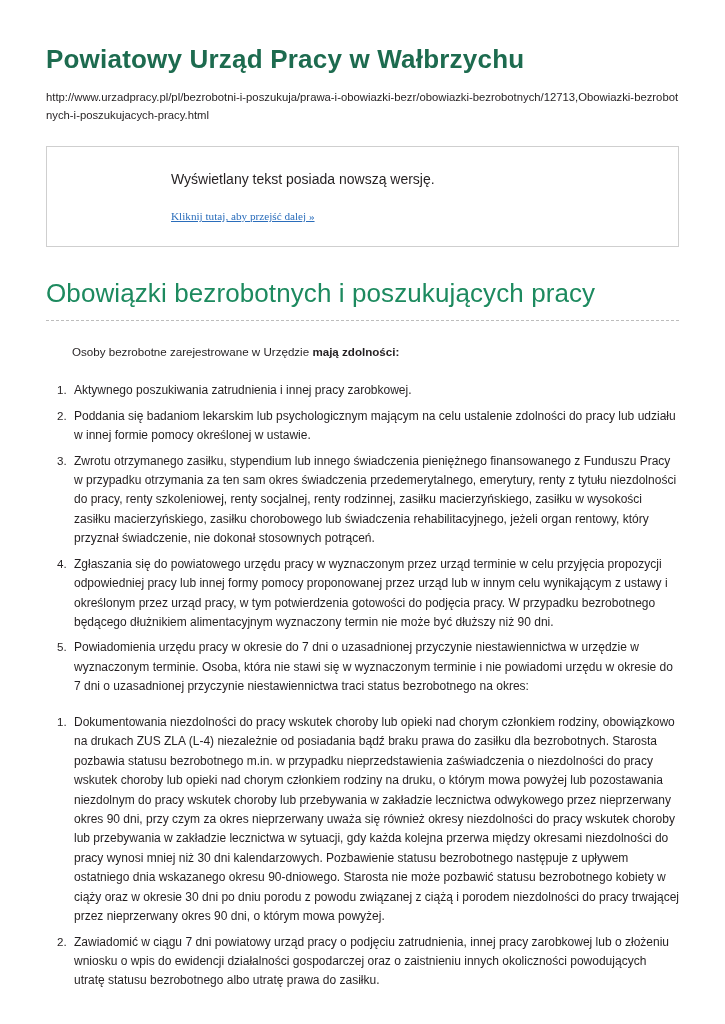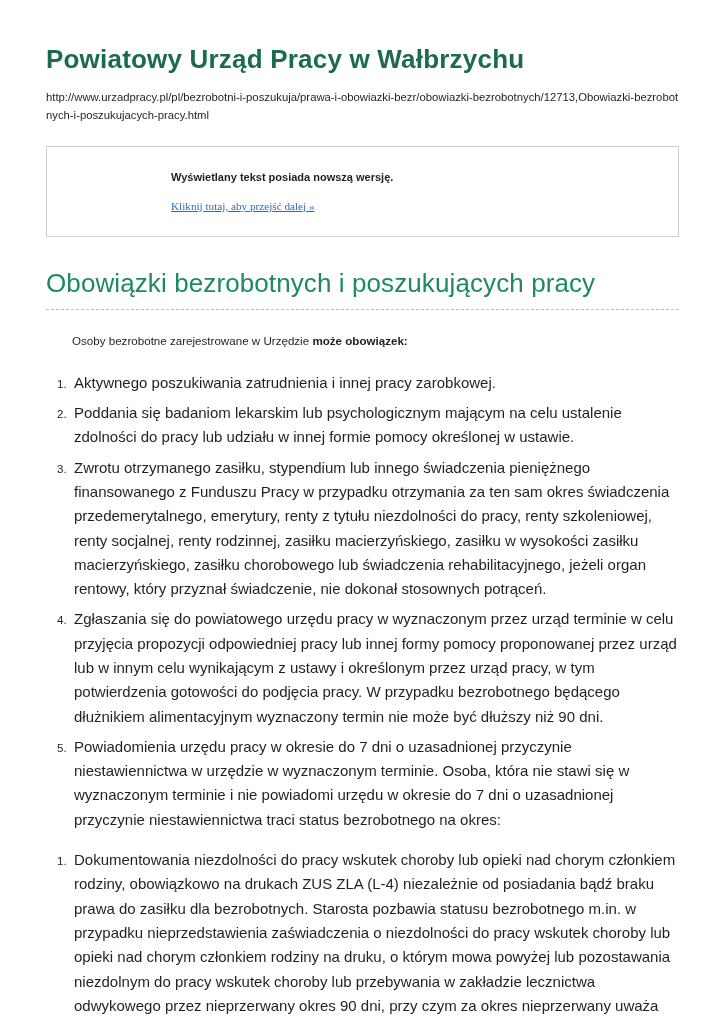--- a/index.html
+++ b/index.html
@@ -41,25 +41,24 @@
     margin: 6px 0 30px 0;
     padding: 22px 0 22px 0;
     min-height: 64px;
     box-sizing: border-box;
   }
   .notice-inner {
     padding-left: 124px;
     padding-right: 24px;
   }
   .notice-text {
-    font-size: 11px;
+    font-size: 14px;
     color: #231f20;
-    margin: 0 0 10px 0;
+    margin: 0 0 16px 0;
     line-height: 1.5;
-    font-weight: bold;
   }
   .notice-link {
     font-size: 11.2px;
     color: #2a6dbb;
     text-decoration: underline;
     display: inline-block;
     font-family: Liberation Serif, serif;
   }
   .doc-title {
     color: #1d8a5f;
@@ -80,21 +79,21 @@
     line-height: 1.6;
     margin: 0 0 20px 0;
     padding-left: 26px;
   }
   .intro b {
     font-weight: bold;
   }
   ol.num-list {
     margin: 0 0 16px 0;
     padding-left: 24px;
-    font-size: 15px;
+    font-size: 12px;
     line-height: 1.62;
   }
   ol.num-list > li {
     margin-bottom: 6px;
     padding-left: 4px;
   }
   ul.bullet-list {
     margin: 0 0 18px 0;
     padding-left: 24px;
     font-size: 11.6px;
@@ -127,21 +126,21 @@
     <div class="notice-inner">
       <p class="notice-text">Wyświetlany tekst posiada nowszą wersję.</p>
       <a class="notice-link" href="#">Kliknij tutaj, aby przejść dalej »</a>
     </div>
   </div>
 
   <h2 class="doc-title">Obowiązki bezrobotnych i poszukujących pracy</h2>
   <hr class="dashed-rule">
 
   <p class="intro">
-    <span>Osoby bezrobotne zarejestrowane w Urzędzie </span><b>może obowiązek:</b>
+    <span>Osoby bezrobotne zarejestrowane w Urzędzie </span><b>mają zdolności:</b>
   </p>
 
   <ol class="num-list">
     <li>Aktywnego poszukiwania zatrudnienia i innej pracy zarobkowej.</li>
     <li>Poddania się badaniom lekarskim lub psychologicznym mającym na celu ustalenie zdolności do pracy lub udziału w innej formie pomocy określonej w ustawie.</li>
     <li>Zwrotu otrzymanego zasiłku, stypendium lub innego świadczenia pieniężnego finansowanego z Funduszu Pracy w przypadku otrzymania za ten sam okres świadczenia przedemerytalnego, emerytury, renty z tytułu niezdolności do pracy, renty szkoleniowej, renty socjalnej, renty rodzinnej, zasiłku macierzyńskiego, zasiłku w wysokości zasiłku macierzyńskiego, zasiłku chorobowego lub świadczenia rehabilitacyjnego, jeżeli organ rentowy, który przyznał świadczenie, nie dokonał stosownych potrąceń.</li>
     <li>Zgłaszania się do powiatowego urzędu pracy w wyznaczonym przez urząd terminie w celu przyjęcia propozycji odpowiedniej pracy lub innej formy pomocy proponowanej przez urząd lub w innym celu wynikającym z ustawy i określonym przez urząd pracy, w tym potwierdzenia gotowości do podjęcia pracy. W przypadku bezrobotnego będącego dłużnikiem alimentacyjnym wyznaczony termin nie może być dłuższy niż 90 dni.</li>
     <li>Powiadomienia urzędu pracy w okresie do 7 dni o uzasadnionej przyczynie niestawiennictwa w urzędzie w wyznaczonym terminie. Osoba, która nie stawi się w wyznaczonym terminie i nie powiadomi urzędu w okresie do 7 dni o uzasadnionej przyczynie niestawiennictwa traci status bezrobotnego na okres:</li>
   </ol>
 

